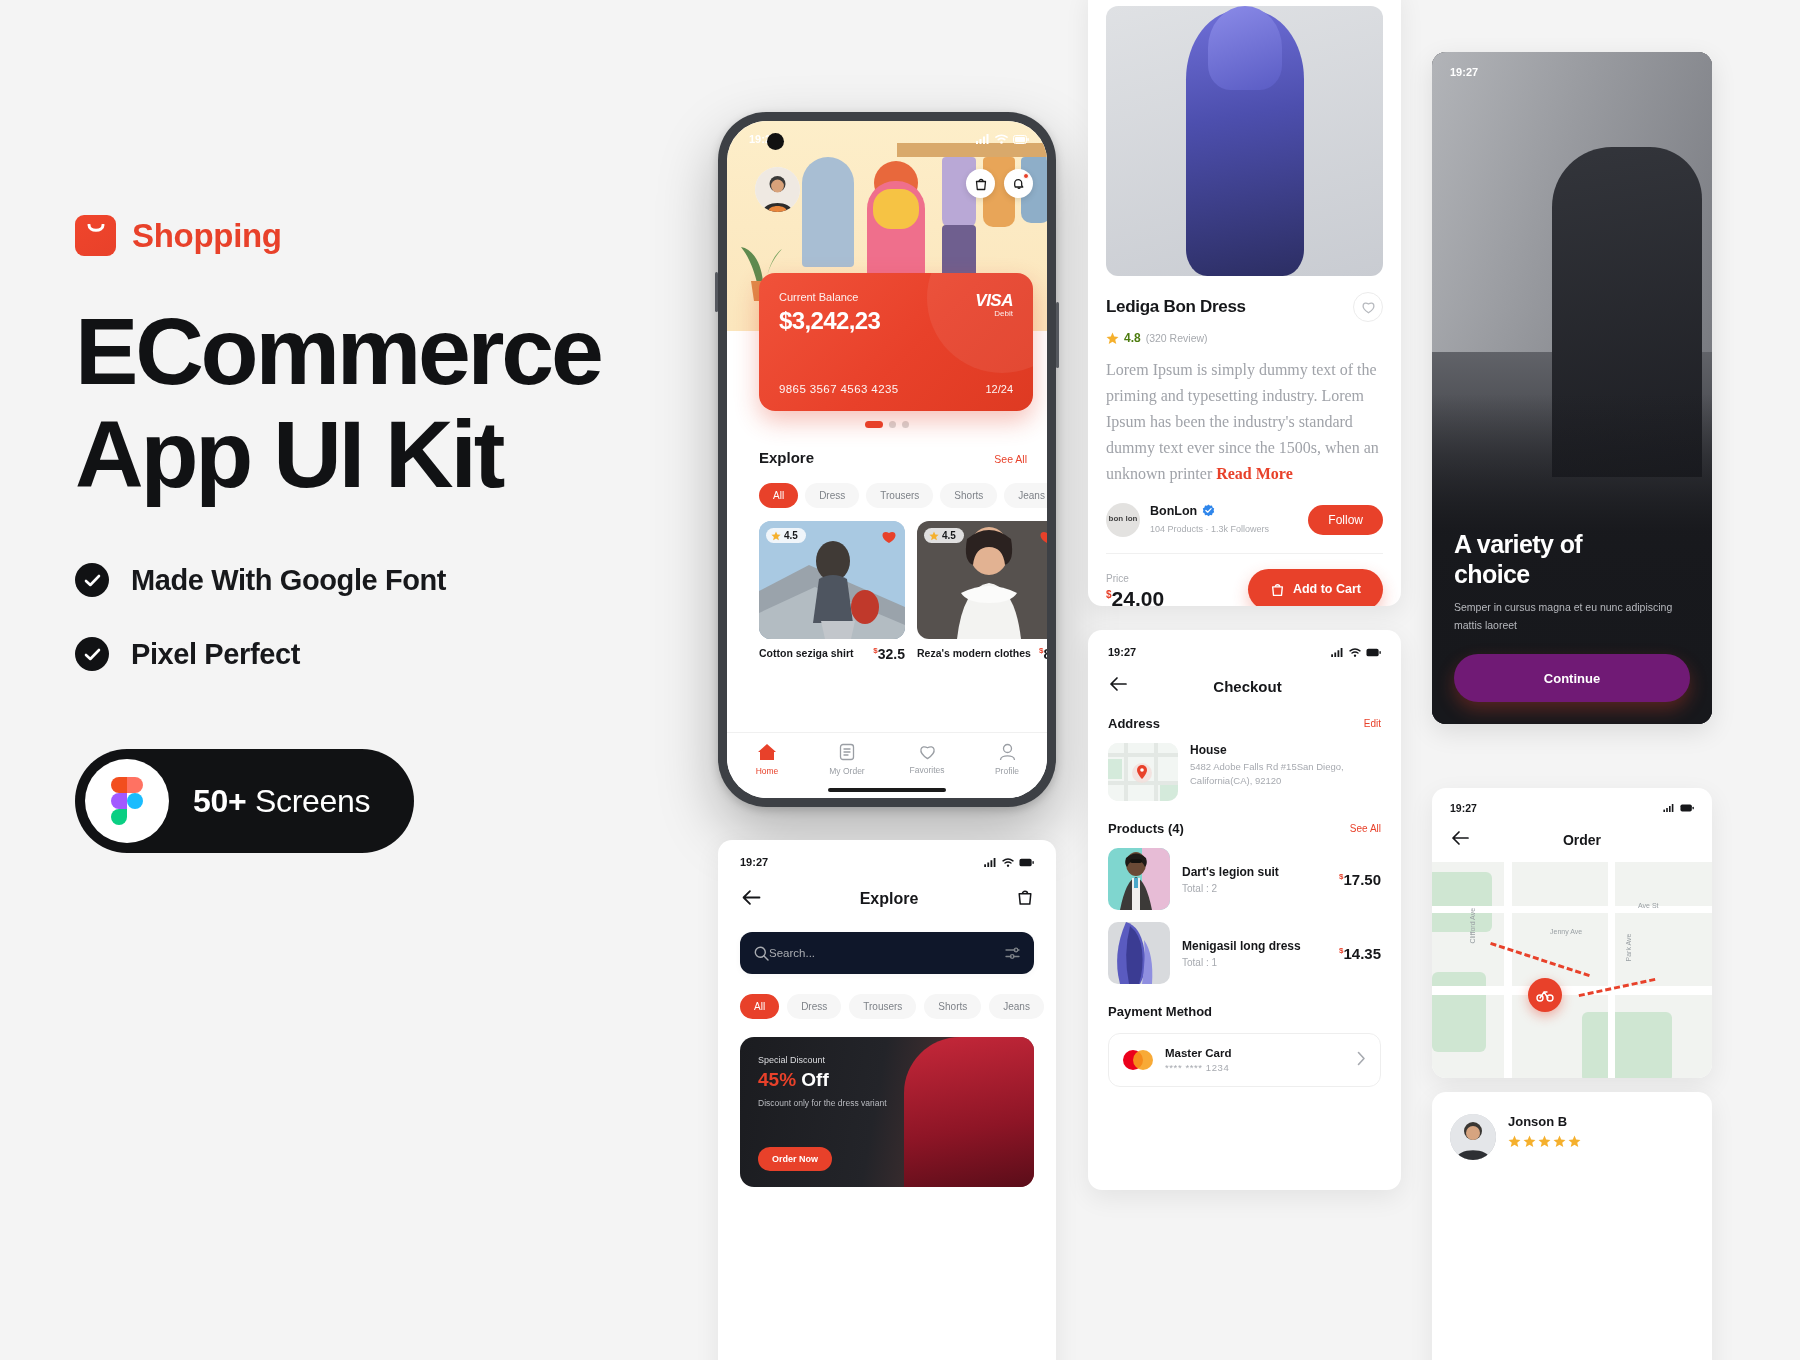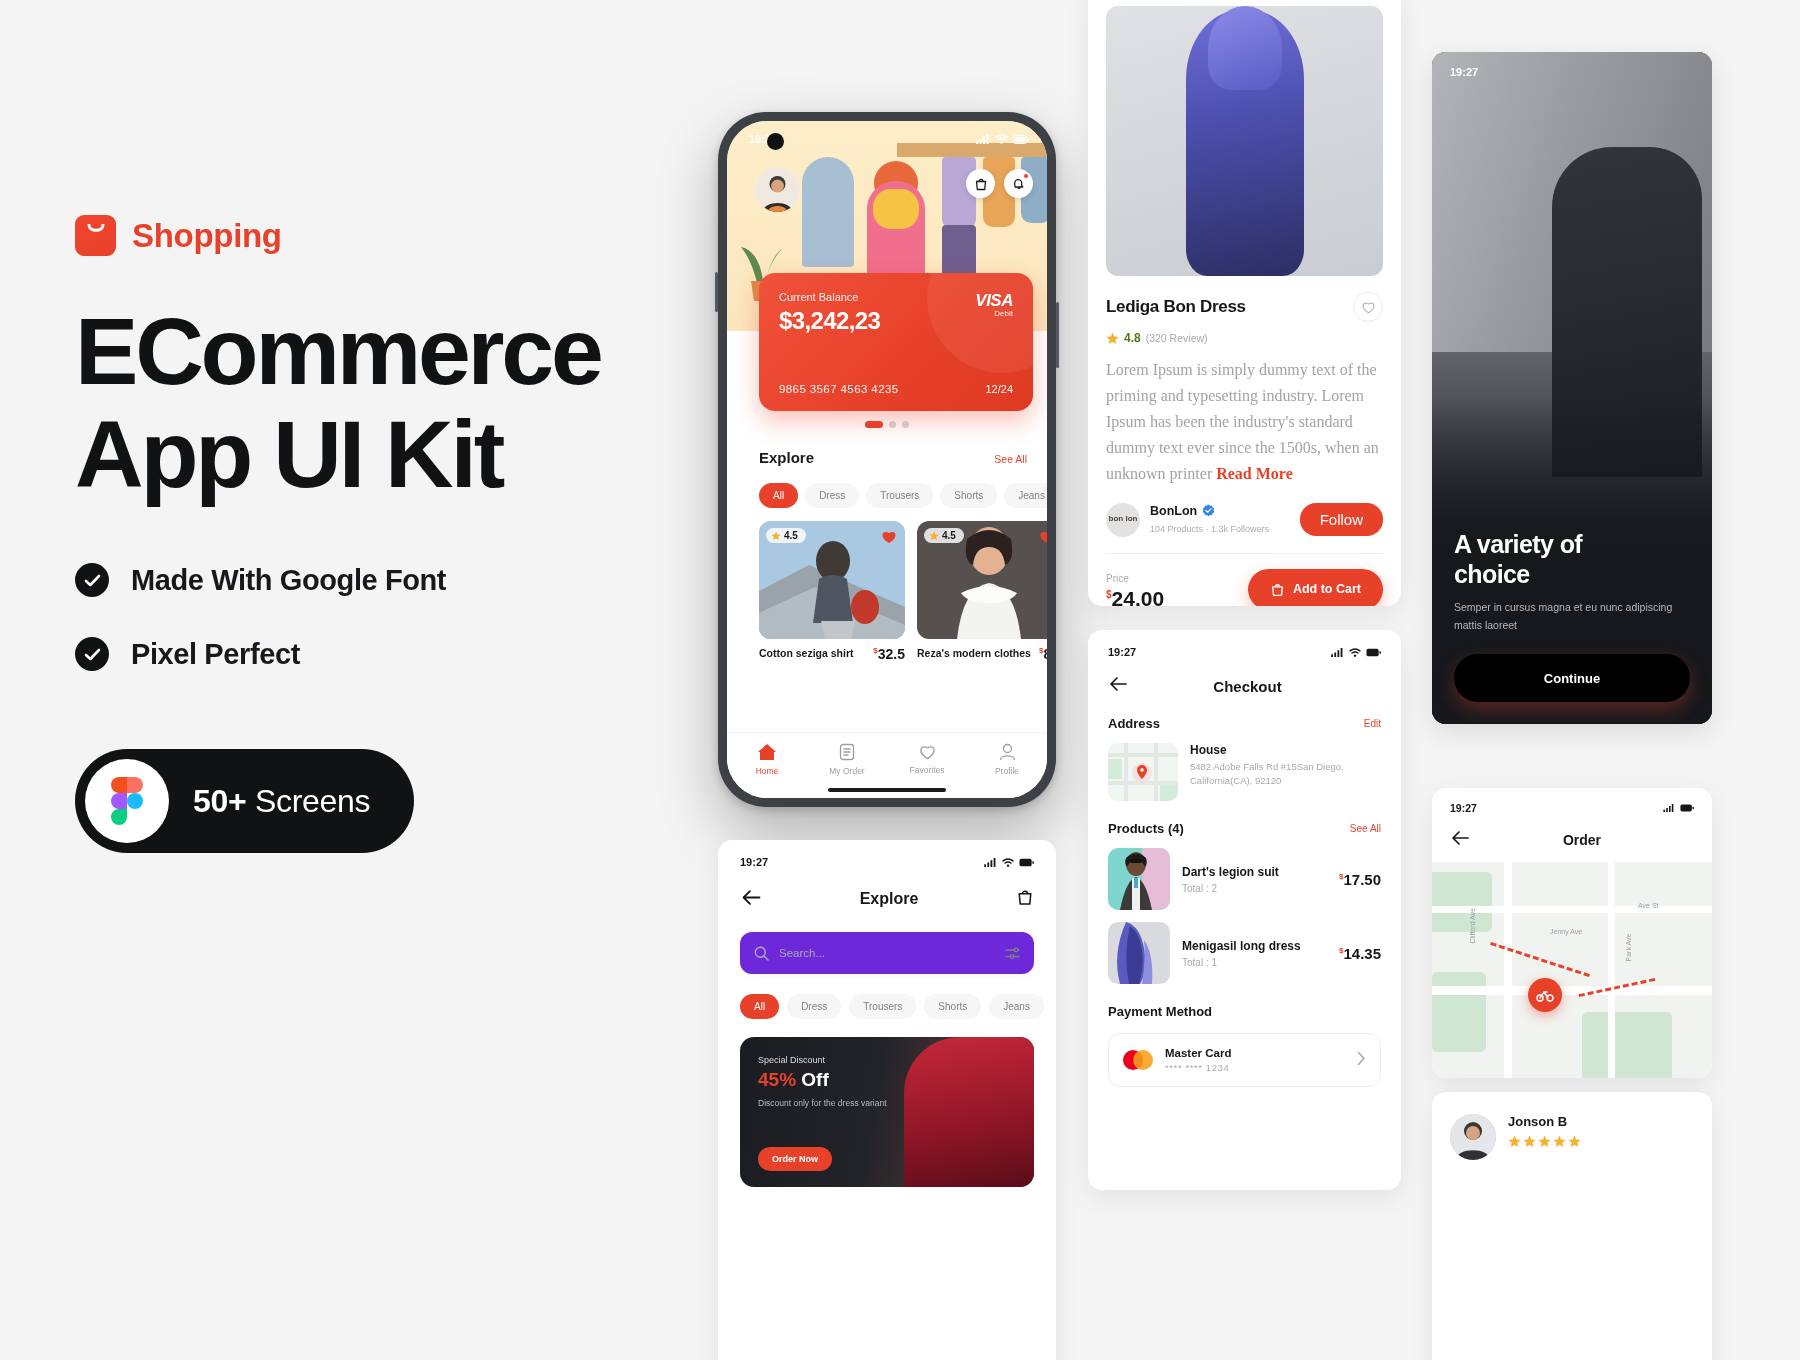--- a/index.html
+++ b/index.html
@@ -199,21 +199,21 @@
   .cd-desc { padding:12px 18px 0; font-size:16px; line-height:1.62; color:#a0a3a9;font-family:Liberation Serif, serif; }
   .cd-desc .more { color:#e8412a; font-weight:bold; }
   .cd-brand { display:flex; align-items:center; gap:10px; padding:16px 18px 0; }
   .brand-av { width:34px; height:34px; border-radius:50%; background:#e3e2e0; display:flex; align-items:center; justify-content:center;
     font-size:8px; font-weight:bold; color:#444; line-height:1.05; text-align:center;}
   .brand-info { flex:1; }
   .brand-top { display:flex; align-items:flex-start; gap:5px; }
   .brand-title { font-size:12.5px; font-weight:bold; color:#16171a; }
   .verified { width:13px; height:13px; }
   .brand-sub { font-size:9px; color:#a9acb1; margin-top:2px; }
-  .follow-btn { background:#e8412a; color:#fff; font-size:15px; padding:8px 20px; border-radius:16px; }
+  .follow-btn { background:#e8412a; color:#fff; font-size:12px; padding:8px 20px; border-radius:16px; }
   .cd-divider { height:1px; background:#f0f0f0; margin:16px 18px 0; }
   .cd-buy { display:flex; align-items:center; justify-content:space-between; padding:14px 18px 0; }
   .price-lbl { font-size:10px; color:#a9acb1; }
   .price-val { font-size:21px; font-weight:bold; color:#16171a; margin-top:1px; }
   .price-val sup { font-size:10px; color:#e8412a; }
   .cart-btn {
     background:#e8412a; color:#fff; border-radius:24px; padding:13px 22px;
     display:flex; align-items:center; gap:8px; font-size:12.5px; font-weight:bold;
     box-shadow:0 7px 16px rgba(232,65,42,0.3);
   }
@@ -261,37 +261,37 @@
     background:linear-gradient(100deg,#b7b9bd 0%,#9c9ea3 45%,#7d7f85 100%); opacity:0.85;}
   .dk-person { position:absolute; right:10px; top:95px; width:150px; height:330px;
     background:linear-gradient(170deg,#33353b,#1c1d22); border-radius:60px 52px 0 0;}
   .dk-overlay { position:absolute; left:0; right:0; bottom:0; height:330px;
     background:linear-gradient(180deg,rgba(23,24,28,0) 0%, rgba(23,24,28,0.94) 42%, #17181c 100%); }
   .dk-status { position:absolute; top:14px; left:18px; font-size:11px; font-weight:bold; color:#fff; z-index:4;}
   .dk-body { position:absolute; left:22px; right:22px; bottom:22px; z-index:5; }
   .dk-h { font-size:25px; font-weight:bold; color:#fff; line-height:1.2; letter-spacing:-0.6px; }
   .dk-p { font-size:10.5px; color:#b6b8bd; line-height:1.65; margin-top:10px; }
   .dk-btn {
-    margin-top:20px; background:#000000; color:#fff; border-radius:26px;
+    margin-top:20px; background:#701a75; color:#fff; border-radius:26px;
     height:48px; display:flex; align-items:center; justify-content:center;
     font-size:13px; font-weight:bold; box-shadow:0 8px 18px rgba(232,65,42,0.3);
   }
 
   
   .card-explore {
     position:absolute; left:718px; top:840px; width:338px; height:560px;
     background:#fff; border-radius:14px; overflow:hidden;
     box-shadow:0 8px 26px rgba(0,0,0,0.07);
   }
   .ex-status { display:flex; justify-content:space-between; align-items:center; padding:16px 22px 0; font-size:11px; font-weight:bold; color:#16171a;}
   .ex-nav { display:flex; align-items:center; padding:20px 22px 0;}
   .ex-title { flex:1; text-align:center; font-size:16px; font-weight:bold; color:#16171a;}
   .searchbar {
-    margin:22px 22px 0; height:42px; border-radius:12px; background:#6d28d9;
-    display:flex; align-items:center; gap:10px; padding:0 14px;
+    margin:22px 22px 0; height:42px; border-radius:12px; background:#0f172a;
+    display:flex; align-items:center; padding:0 14px;
     box-shadow:0 2px 7px rgba(0,0,0,0.035);
   }
   .search-ph { flex:1; font-size:11.5px; color:#a9acb1; }
   .ex-chips { display:flex; gap:8px; padding:20px 22px 0; }
   .promo {
     margin:18px 22px 0; height:150px; border-radius:14px; overflow:hidden; position:relative;
     background:linear-gradient(100deg,#1b1c20 0%,#232429 46%,#3a2c2e 62%,#8e2230 100%);
   }
   .promo-dress { position:absolute; right:0; top:0; width:130px; height:100%;
     background:linear-gradient(170deg,#c6283a 0%,#8e1526 60%,#5a0d19 100%);

